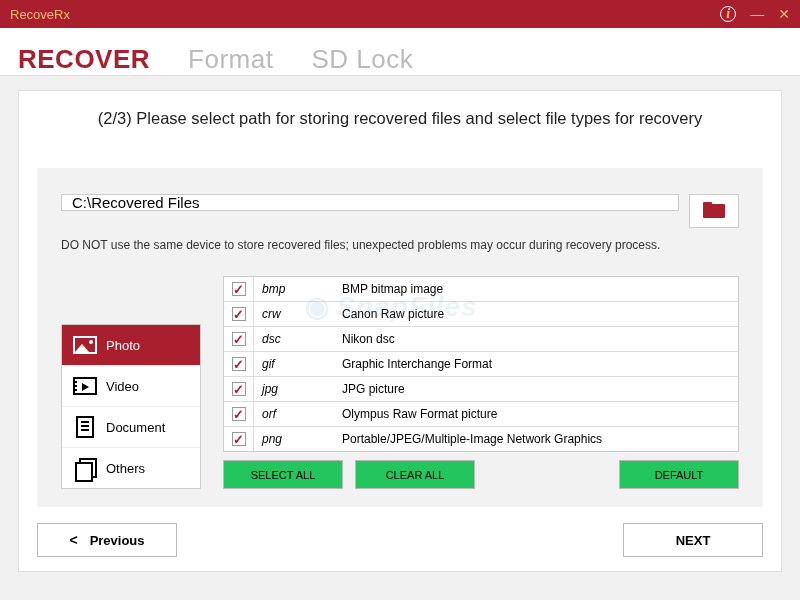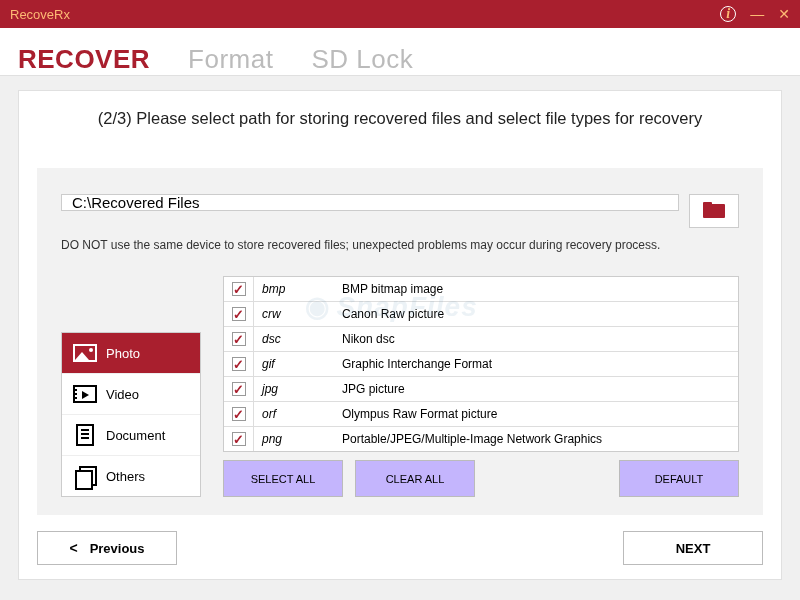--- a/index.html
+++ b/index.html
@@ -42,21 +42,21 @@
 .icon-others::after { content: ""; position: absolute; top: 4px; left: 0; width: 14px; height: 16px; border: 2px solid currentColor; background: #fff; }
 .filetypes-wrap { flex: 1; margin-left: 10px; display: flex; flex-direction: column; }
 .filetypes { border: 1px solid #ccc; background: #fff; height: 176px; overflow-y: scroll; }
 .ft-row { display: flex; align-items: center; height: 25px; border-bottom: 1px solid #ddd; font-size: 12px; }
 .ft-check { width: 30px; display: flex; justify-content: center; border-right: 1px solid #ddd; height: 100%; align-items: center; }
 .checkbox { width: 14px; height: 14px; border: 1px solid #999; display: flex; align-items: center; justify-content: center; cursor: pointer; }
 .checkbox.checked::after { content: "✓"; color: #a91f2e; font-size: 13px; font-weight: bold; line-height: 1; }
 .ft-ext { width: 80px; padding-left: 8px; font-style: italic; }
 .ft-desc { flex: 1; padding-left: 8px; }
 .action-row { display: flex; gap: 12px; margin-top: 8px; }
-.action-btn { height: 37px; border: 1px solid #bbb; background: #c4b5fd; font-size: 11px; cursor: pointer; padding: 0 4px; min-width: 120px; }
+.action-btn { height: 29px; border: 1px solid #bbb; background: #22c55e; font-size: 11px; cursor: pointer; padding: 0 4px; min-width: 120px; }
 .action-row .spacer { flex: 1; }
 .footer { display: flex; justify-content: space-between; padding: 16px 18px 0 18px; }
 .nav-btn { height: 34px; border: 1px solid #bbb; background: #fff; font-size: 13px; font-weight: bold; cursor: pointer; padding: 0 24px; min-width: 140px; display: flex; align-items: center; justify-content: center; gap: 12px; }
 .chev { font-size: 14px; }
 .watermark { position: absolute; top: 290px; left: 305px; font-size: 28px; font-weight: bold; font-style: italic; color: rgba(100,150,180,0.12); pointer-events: none; letter-spacing: 1px; }
 .watermark::before { content: "◉"; margin-right: 6px; font-style: normal; }
 </style>
 </head>
 <body>
 

